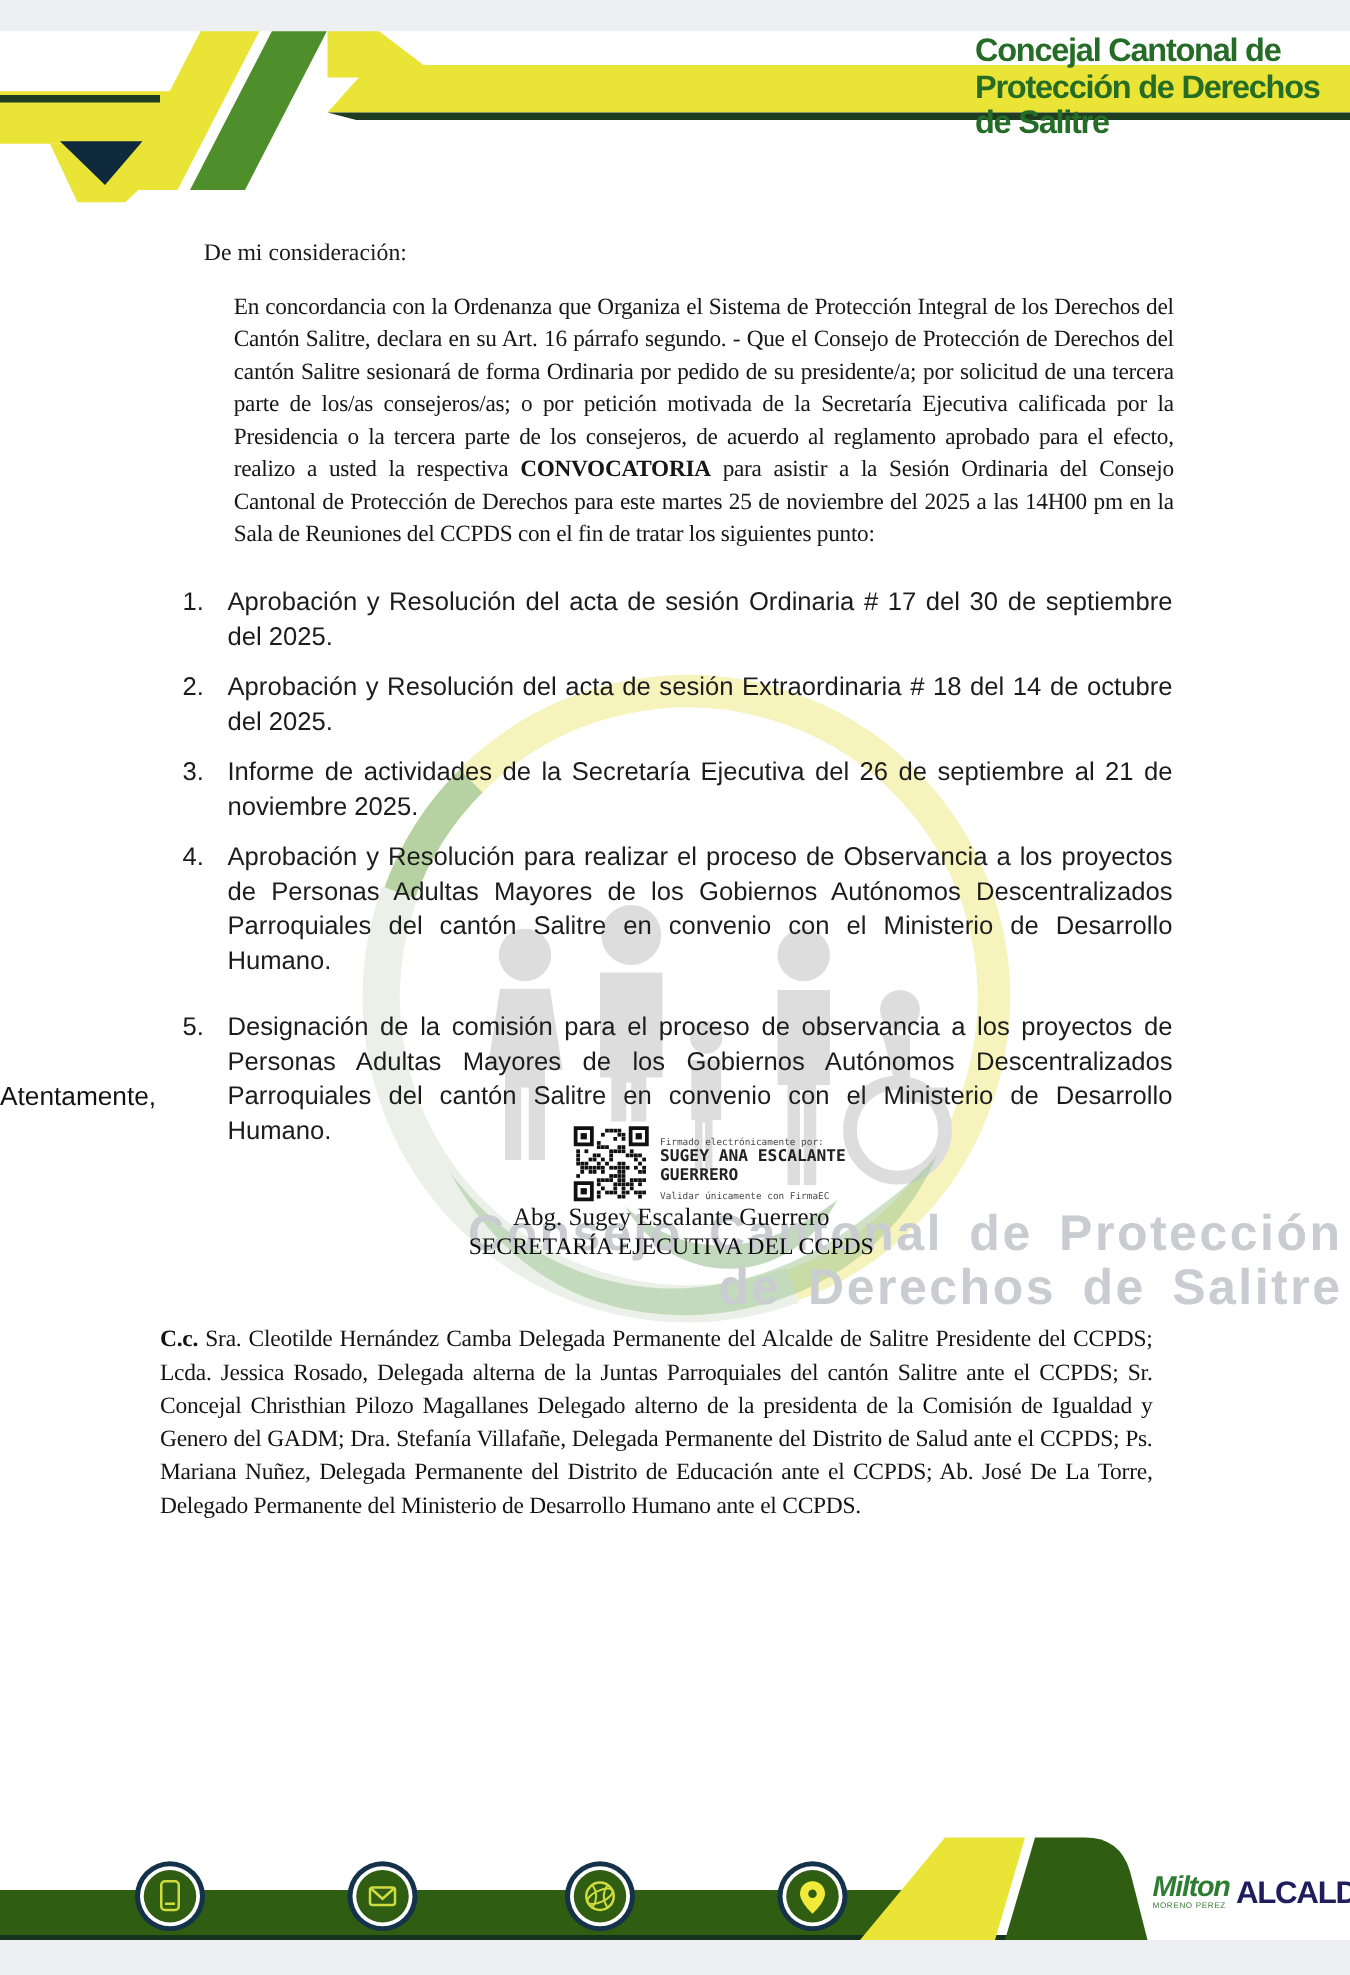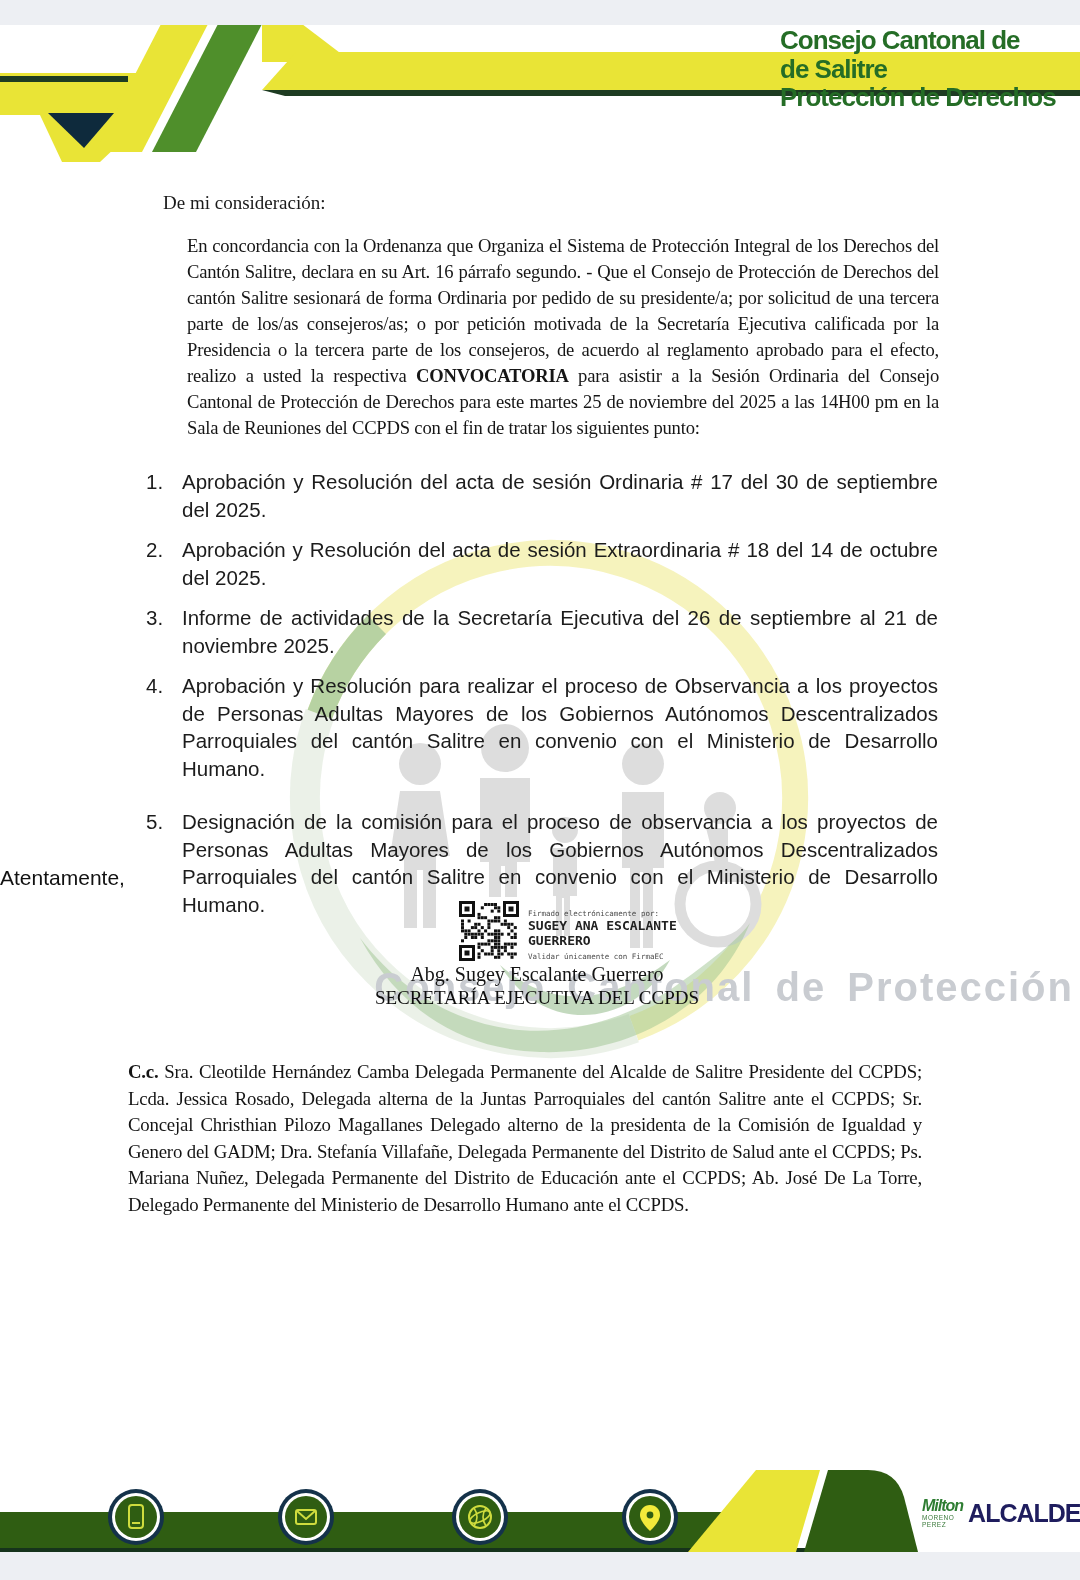--- a/index.html
+++ b/index.html
@@ -54,21 +54,21 @@
   .cc{
     position:absolute;left:128px;top:1059px;width:794px;z-index:2;
     font-size:18.8px;line-height:26.6px;color:#141414;text-align:justify;letter-spacing:-0.2px;
   }
   .cc b{font-weight:bold;}
   
   #footer-graphic{position:absolute;left:0;top:1455px;z-index:4;}
   .milton-logo{position:absolute;left:922px;top:1498px;z-index:6;display:flex;align-items:flex-end;
     font-family:"Liberation Sans","DejaVu Sans",sans-serif;}
   .milton-name-wrap{display:flex;flex-direction:column;line-height:1;margin-right:5px;}
-  .milton-name{font-size:16px;font-weight:bold;color:#2e7d32;font-style:italic;letter-spacing:-1px;}
+  .milton-name{font-size:23px;font-weight:bold;color:#2e7d32;font-style:italic;letter-spacing:-1px;}
   .milton-sub{font-size:6.5px;color:#3c7a3c;letter-spacing:.5px;margin-top:1px;}
   .milton-title{font-size:25px;font-weight:800;color:#1f1d5e;letter-spacing:-1px;}
 </style>
 </head>
 <body>
 
 <div class="strip top"></div>
 
 <svg id="header-ribbon" width="1080" height="140" viewBox="0 0 1080 140">
 
@@ -80,23 +80,23 @@
   <polygon points="95,130 142,130 208,2 161,2" fill="#e9e436"></polygon>
   <polygon points="152,130 196,130 262,2 218,2" fill="#4f8f2b"></polygon>
 
   <polygon points="262,2 302,2 352,40 262,40" fill="#e9e436"></polygon>
 
   <polygon points="262,68 296,30 1080,30 1080,68" fill="#e9e436"></polygon>
   <polygon points="262,68 1080,68 1080,74 285,74" fill="#1e3c22"></polygon>
 </svg>
 
 <div class="org-title">
-  <div>Consejo Cantonal de</div>
+  <div>Concejal Cantonal de</div>
+  <div>Protección de Derechos</div>
   <div>de Salitre</div>
-  <div>Protección de Derechos</div>
 </div>
 
 <svg id="watermark-logo" width="600" height="580" viewBox="0 0 600 580">
   <path d="M 69.8 206.2 A 245 245 0 1 1 383.8 520.2" fill="none" stroke="#f1ec95" stroke-width="26"></path>
   <path d="M 383.8 520.2 A 245 245 0 0 1 69.8 206.2" fill="none" stroke="#dfe9db" stroke-width="30"></path>
   <path d="M 69.8 206.2 A 245 245 0 0 1 126.8 116.8" fill="none" stroke="#8cb86a" stroke-width="26"></path>
   <g fill="#c9c9c9">
     <circle cx="170" cy="256" r="21"></circle>
     <path d="M150,283 L190,283 L200,348 L186,348 L186,420 L173,420 L173,362 L167,362 L167,420 L154,420 L154,348 L140,348 Z"></path>
     <circle cx="255" cy="240" r="24"></circle>
@@ -108,20 +108,21 @@
     <circle cx="470" cy="300" r="16"></circle>
     <path d="M456,320 h22 v42 h28 v12 h-36 z"></path>
     <circle cx="468" cy="396" r="38" fill="none" stroke="#c9c9c9" stroke-width="11"></circle>
   </g>
   <path d="M110,430 C180,522 300,557 420,482 C462,452 488,432 500,415 C462,507 370,547 290,544 C210,541 150,502 110,430 Z" fill="#64a24e" opacity="0.5"></path>
   <path d="M250,457 C300,502 360,497 420,452 C382,522 292,527 250,457 Z" fill="#4f8f3f" opacity="0.55"></path>
 </svg>
 
 <div class="wm-text">
   <div>Consejo Cantonal de Protección</div>
+  <div>de Derechos de Salitre</div>
 </div>
 
 <div class="salutation">De mi consideración:</div>
 
 <div class="para">
   <span>En concordancia con la Ordenanza que Organiza el Sistema de Protección Integral de los Derechos del Cantón Salitre, declara en su Art. 16 párrafo segundo. -  Que el Consejo de Protección de Derechos del cantón Salitre sesionará de forma Ordinaria por pedido de su presidente/a; por solicitud de una tercera parte de los/as consejeros/as; o por petición motivada de la Secretaría Ejecutiva calificada por la Presidencia o la tercera parte de los consejeros, de acuerdo al reglamento aprobado para el efecto, realizo a usted la respectiva </span><b>CONVOCATORIA</b><span> para asistir a la Sesión Ordinaria del Consejo Cantonal  de Protección de Derechos para este martes 25  de noviembre  del 2025 a las 14H00 pm en la Sala de Reuniones del CCPDS con el fin de tratar los siguientes punto:</span>
 </div>
 
 <div class="agenda">
   <div class="item">

